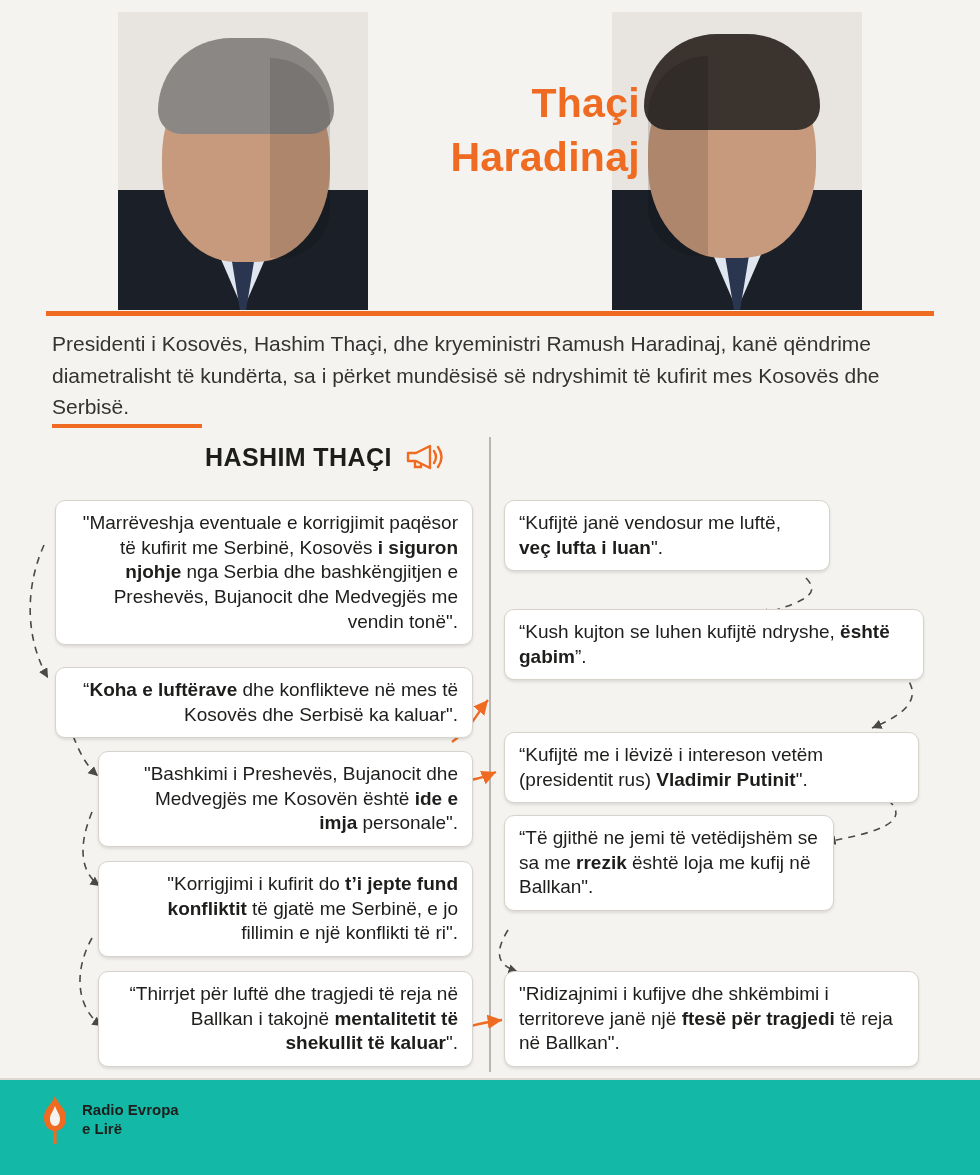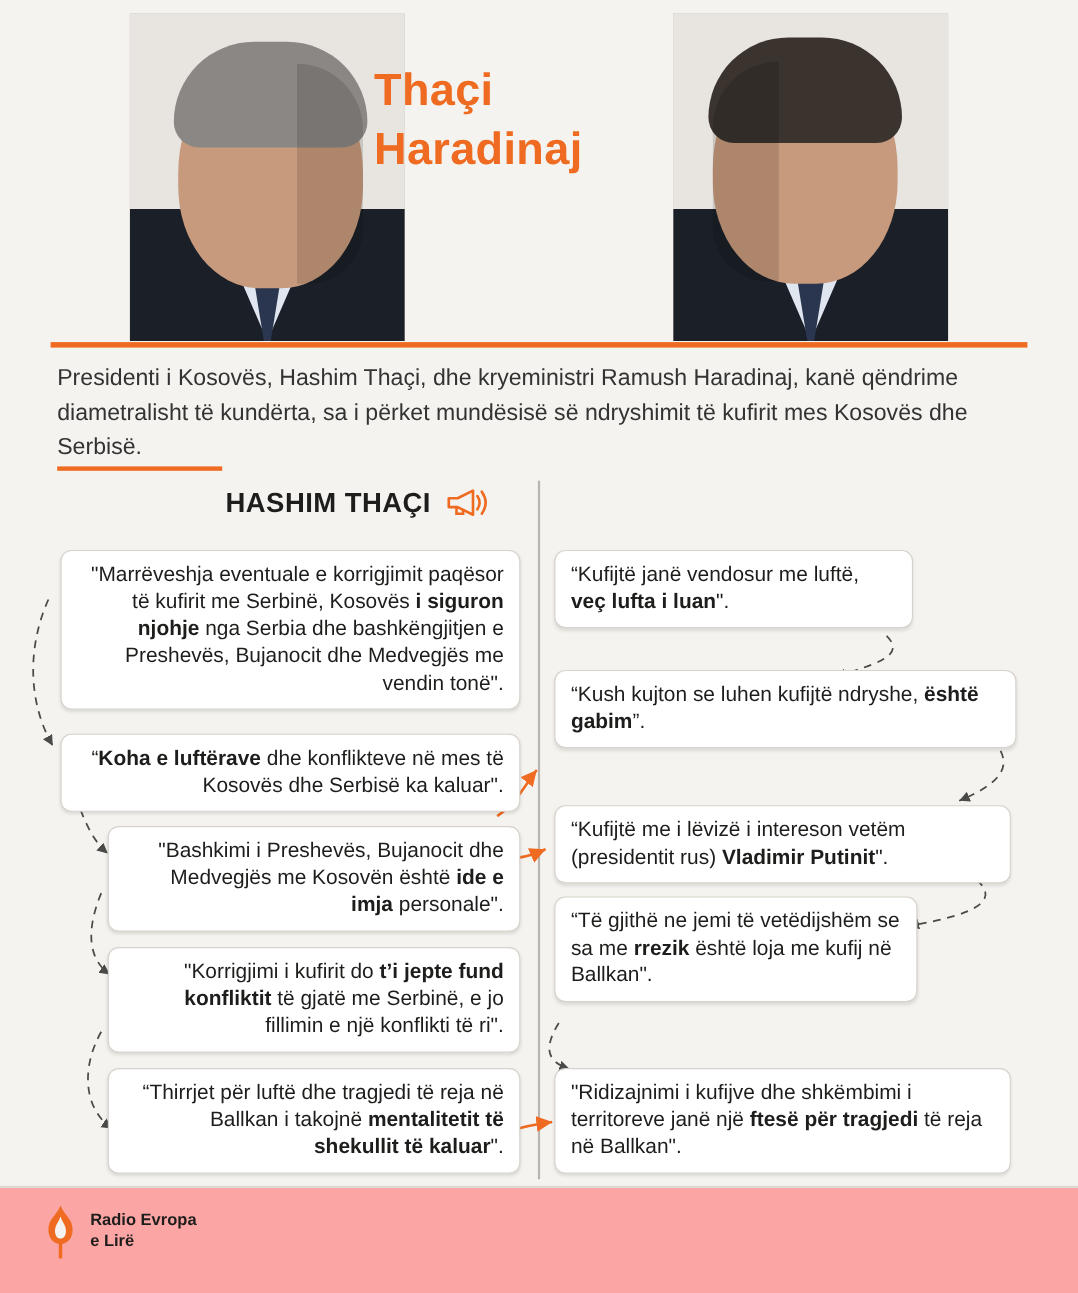--- a/index.html
+++ b/index.html
@@ -61,23 +61,23 @@
   .right .hair { left:32px; top:22px; background:#3a332e; }
   .face-shadow {
     position:absolute; width:60px; height:200px;
     background: rgba(0,0,0,0.13);
   }
   .left .face-shadow  { left:152px; top:46px; border-radius:0 60px 50px 0; }
   .right .face-shadow { left:36px;  top:44px; border-radius:60px 0 0 50px; }
 
   .title-block {
     position: absolute;
-    left: 340px; top: 54px;
+    left: 340px; top: 76px;
     width: 300px;
-    text-align: left;
+    text-align: right;
     z-index: 5;
   }
   .title-block .line {
     font-size: 41px;
     font-weight: bold;
     color: #ee6b21;
     line-height: 1.32;
     letter-spacing: .3px;
   }
 
@@ -130,21 +130,21 @@
   .quote b { font-weight:bold; }
 
   
   .connectors { position:absolute; inset:0; pointer-events:none; }
 
   
   .footer-rule {
     position:absolute; left:0; top:1078px; width:980px; height:2px; background:#ddd9d2;
   }
   .footer {
-    position:absolute; left:0; top:1080px; width:980px; height:95px; background:#fca5a5;
+    position:absolute; left:0; top:1080px; width:980px; height:95px; background:#14b8a6;
   }
   .logo { position:absolute; left:38px; top:14px; display:flex; align-items:center; gap:10px; }
   .logo-mark { width:34px; height:52px; }
   .logo-text { font-size:15px; line-height:1.25; color:#1d1d1b; font-weight:bold; }
   .source {
     position:absolute; right:28px; top:18px; text-align:right;
     font-size:18px; color:#1d1d1b;
   }
   .source .lbl { font-weight:bold; }
   .source .l2 { margin-top:8px; }

